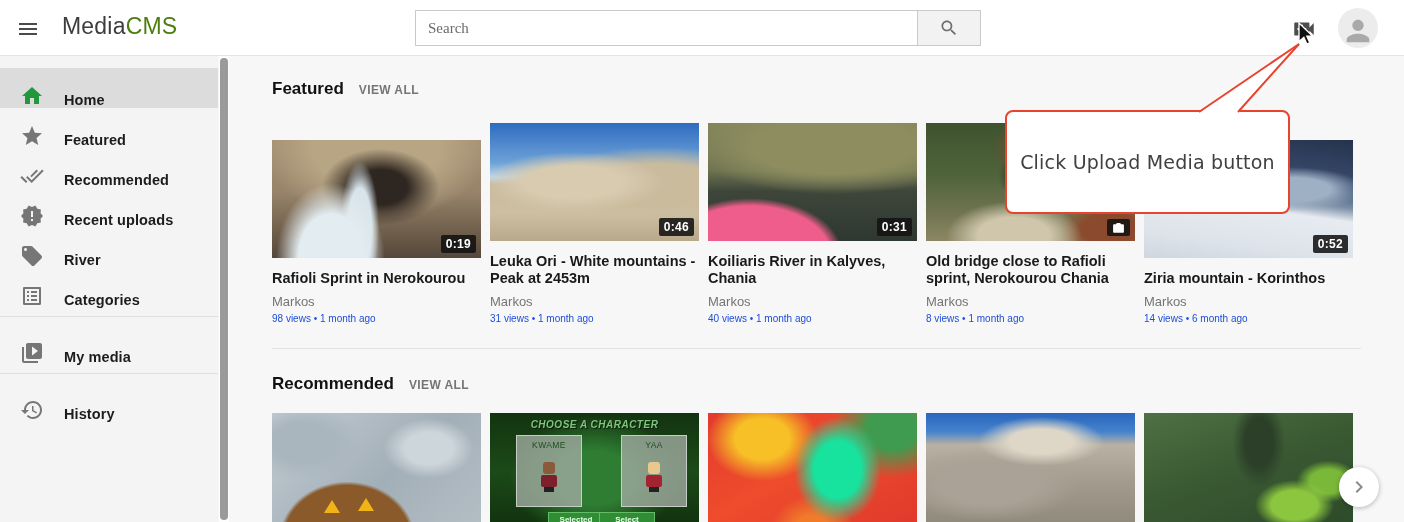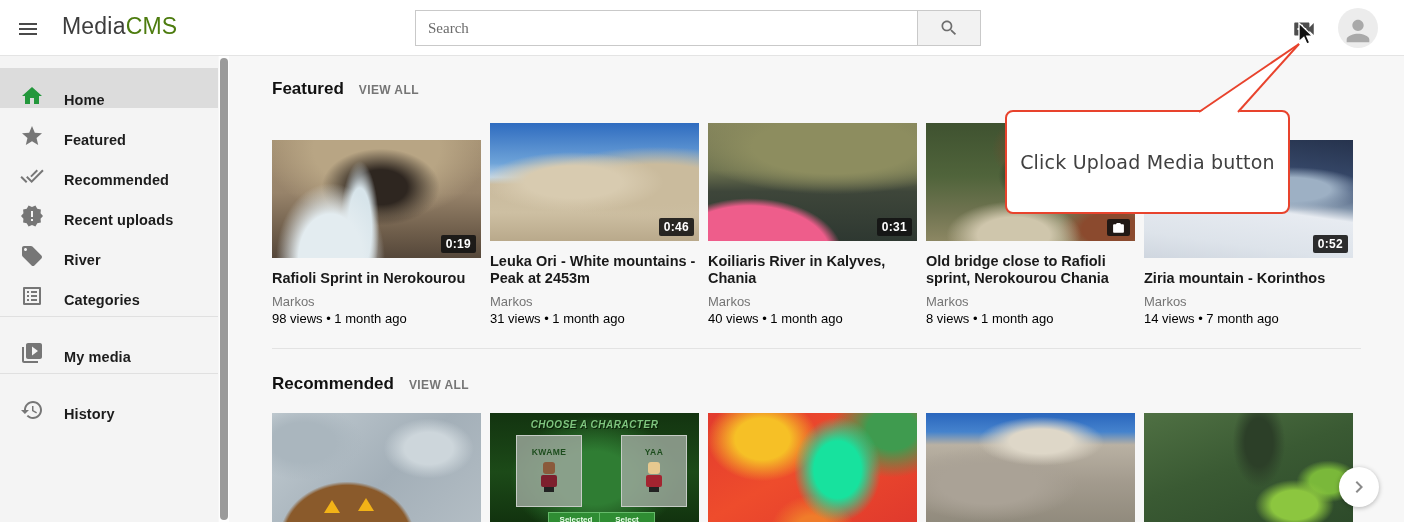--- a/index.html
+++ b/index.html
@@ -44,21 +44,21 @@
   .sec-title { font-size:17px; font-weight:700; color:#111; }
   .view-all { font-size:12px; font-weight:700; color:#757575; letter-spacing:.4px; text-decoration:none; cursor:pointer; }
   .cards { display:flex; gap:9px; margin-top:24px;align-items:flex-end; }
   .card { width:209px; }
   .thumb { position:relative; width:209px; height:118px; background:#ccc; cursor:pointer; overflow:hidden; }
   .dur { position:absolute; right:5px; bottom:5px; background:rgba(18,18,18,.88); color:#fff;
          font-size:12px; font-weight:700; padding:2px 5px; border-radius:2px; letter-spacing:.3px; line-height:14px; }
   .dur.cam { padding:3px 5px 1px; }
   .c-title { margin-top:12px; font-size:14.5px; font-weight:700; color:#1a1a1a; line-height:17px; cursor:pointer; }
   .c-author { margin-top:6px; font-size:13px; color:#757575; line-height:17px; cursor:pointer; }
-  .c-meta { font-size:13px; color:#000000; line-height:18px; }
+  .c-meta { font-size:10px; color:#1d4ed8; line-height:18px; }
   .sec-sep { border:none; border-top:1px solid #e3e3e3; margin:20px 43px 0 0; }
   .sec-head.second { margin-top:25px; }
   .cards.bottom { margin-top:19px; }
 
   
   .t-fountain-waterfall { background:
       radial-gradient(80px 110px at 28% 100%, #e3ecf0 0 40%, rgba(227,236,240,0) 68%),
       radial-gradient(26px 90px at 42% 75%, #d7e4ea 0 45%, rgba(215,228,234,0) 75%),
       radial-gradient(95px 62px at 52% 40%, #2e2620 0 28%, rgba(46,38,32,0) 62%),
       radial-gradient(150px 95px at 50% 8%, #b8a584 0 42%, rgba(184,165,132,0) 75%),
@@ -90,21 +90,21 @@
   .t-pumpkin-craft::after { content:""; position:absolute; left:86px; bottom:20px; width:16px; height:13px;
       background:#f2b317; clip-path:polygon(50% 0,0 100%,100% 100%); }
   .t-game-character-select { background:
       radial-gradient(130px 95px at 50% 55%, #2f7d33 0 28%, rgba(47,125,51,0) 65%),
       linear-gradient(180deg,#133410 0%,#1c4a18 50%,#102f0d 100%); }
   .game-title { position:absolute; top:6px; left:0; right:0; text-align:center; font-size:10px; font-weight:700;
       font-style:italic; color:#7ec47e; text-shadow:1px 1px 0 #0a1f08; letter-spacing:.5px; }
   .game-panel { position:absolute; top:22px; width:66px; height:72px; background:rgba(158,168,158,.82);
       border:1px solid #c6ccc6; }
   .game-panel.left { left:26px; } .game-panel.right { right:12px; }
-  .game-name { text-align:center; font-size:8.5px; font-weight:700; color:#1d4d1d; margin-top:11px; letter-spacing:.4px; }
+  .game-name { text-align:center; font-size:8.5px; font-weight:400; color:#1d4d1d; margin-top:4px; letter-spacing:.4px; }
   .sprite { position:absolute; left:50%; transform:translateX(-50%); top:26px; width:16px; height:30px; }
   .sprite .head { width:12px; height:12px; margin:0 auto; border-radius:3px; }
   .sprite .body { width:16px; height:12px; margin-top:1px; border-radius:2px; }
   .sprite .legs { width:10px; height:5px; margin:0 auto; background:#222; }
   .sprite.kwame .head { background:#8a5a3b; } .sprite.kwame .body { background:#7d1f2d; }
   .sprite.yaa .head { background:#e7c98f; } .sprite.yaa .body { background:#a32430; }
   .game-btn { position:absolute; bottom:-20px; width:56px; height:14px; background:#2f8d33; border:1px solid #66bb6a;
       color:#eaffea; font-size:8px; font-weight:700; text-align:center; line-height:13px; }
   .game-btn.left { left:31px; } .game-btn.right { right:31px; }
   .t-abstract-gradient { background:
@@ -291,21 +291,21 @@
           <div class="c-title">Old bridge close to Rafioli sprint, Nerokourou Chania</div>
           <div class="c-author">Markos</div>
           <div class="c-meta">8 views • 1 month ago</div>
         </div>
         <div class="card">
           <div class="thumb t-snow-mountain">
             <span class="dur">0:52</span>
           </div>
           <div class="c-title">Ziria mountain - Korinthos</div>
           <div class="c-author">Markos</div>
-          <div class="c-meta">14 views • 7 month ago</div>
+          <div class="c-meta">14 views • 6 month ago</div>
         </div>
       </div>
 
     <hr class="sec-sep">
 
     <div class="sec-head second">
       <span class="sec-title">Recommended</span>
       <a class="view-all">VIEW ALL</a>
     </div>
     <div class="cards bottom" id="row-1">

